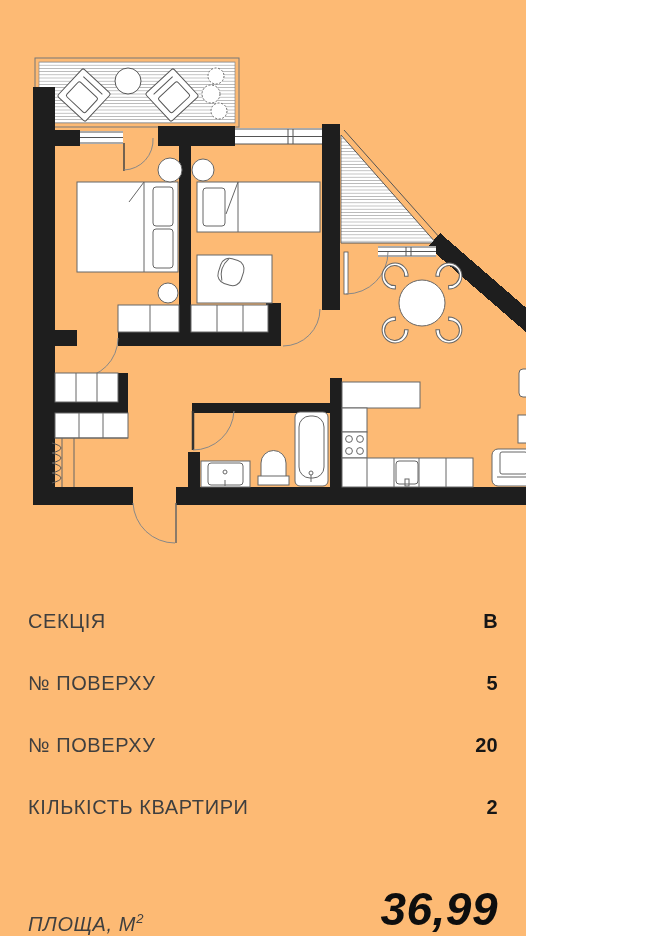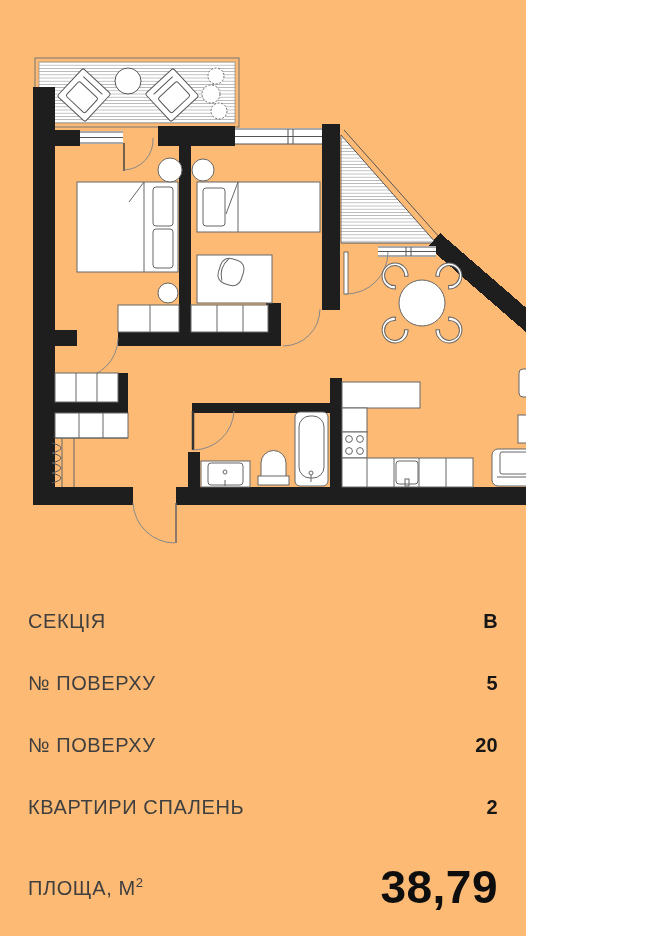--- a/index.html
+++ b/index.html
@@ -20,21 +20,21 @@
   .drow{
     height:62px;display:flex;align-items:center;justify-content:space-between;
   }
   .drow:first-child{margin-top:32px;}
   .drow .lbl{
     font-size:20px;letter-spacing:0.6px;color:var(--lbl,#3f3f3f);font-weight:400;
   }
   .drow .val{
     font-size:20px;font-weight:700;color:var(--val,#161616);letter-spacing:0.3px;
   }
-  .arow{height:98px;display:flex;align-items:center;justify-content:space-between;}
+  .arow{height:98px;display:flex;align-items:flex-end;justify-content:space-between;font-style:italic;}
   .arow .lbl{font-size:20px;letter-spacing:0.6px;color:var(--lbl,#3f3f3f);}
   .arow .lbl sup{font-size:13px;}
   .arow .big{
     font-size:46px;font-weight:700;color:#0e0e0e;letter-spacing:0.5px;
   }
 </style>
 </head>
 <body>
 
 <div class="page">
@@ -275,21 +275,21 @@
     </div>
     <div class="drow">
       <span class="lbl">№ ПОВЕРХУ</span>
       <span class="val">5</span>
     </div>
     <div class="drow">
       <span class="lbl">№ ПОВЕРХУ</span>
       <span class="val">20</span>
     </div>
     <div class="drow">
-      <span class="lbl">КВАРТИРИ СПАЛЕНЬ</span>
+      <span class="lbl">КІЛЬКІСТЬ КВАРТИРИ</span>
       <span class="val">2</span>
     </div>
     <div class="arow">
       <span class="lbl"><span>ПЛОЩА, М</span><sup>2</sup></span>
-      <span class="big">38,79</span>
+      <span class="big">36,99</span>
     </div>
   </div>
 </div>
 
 </body></html>

